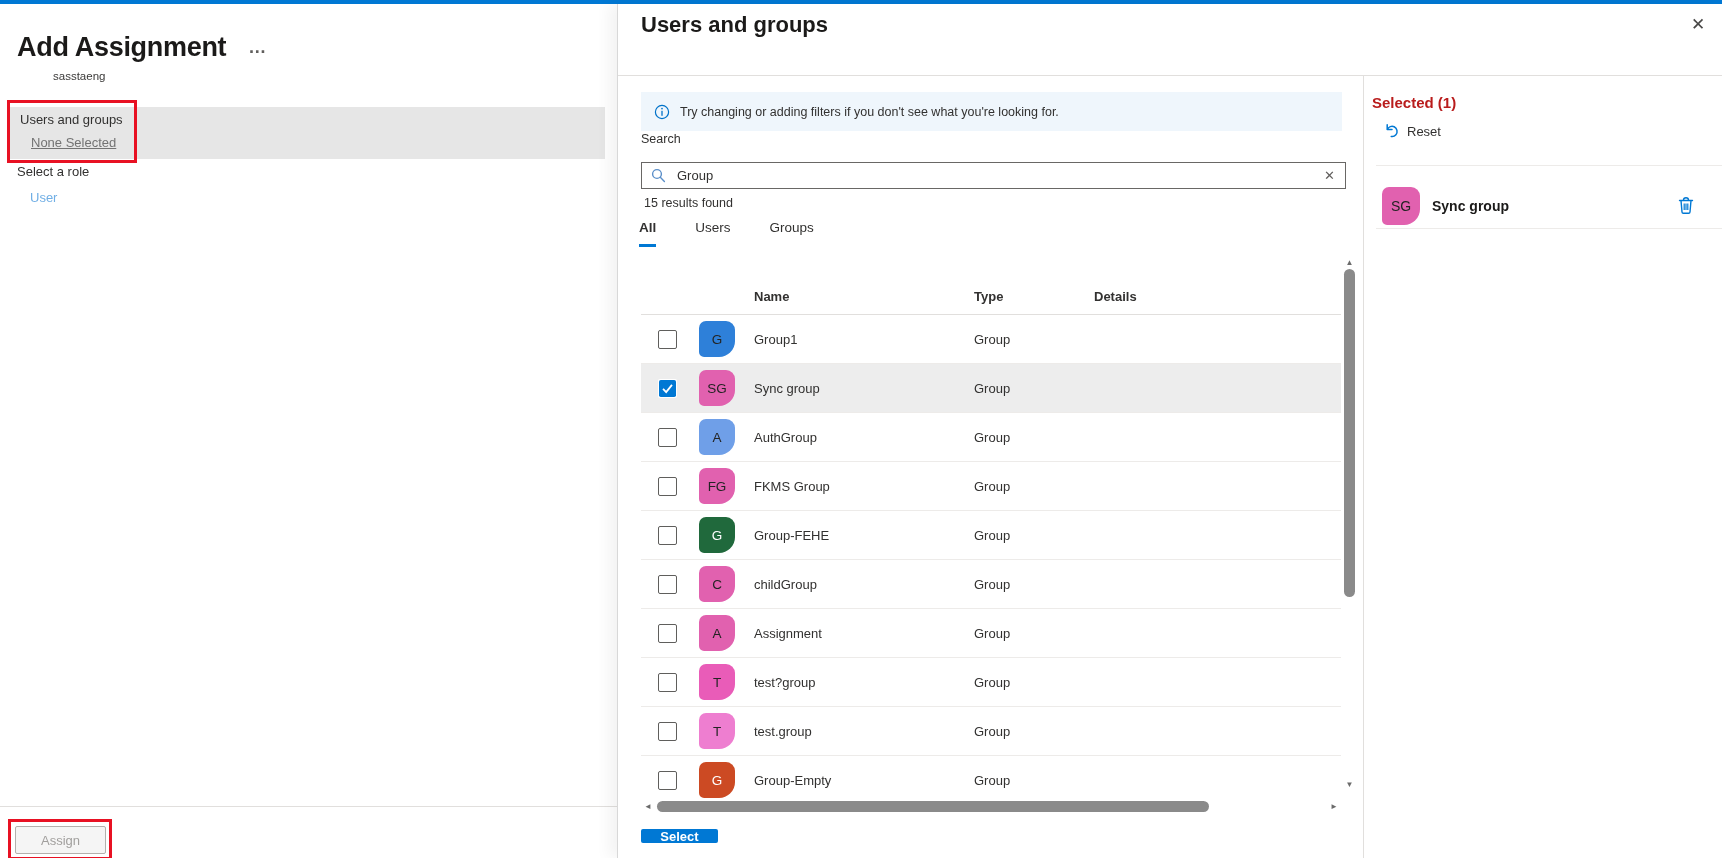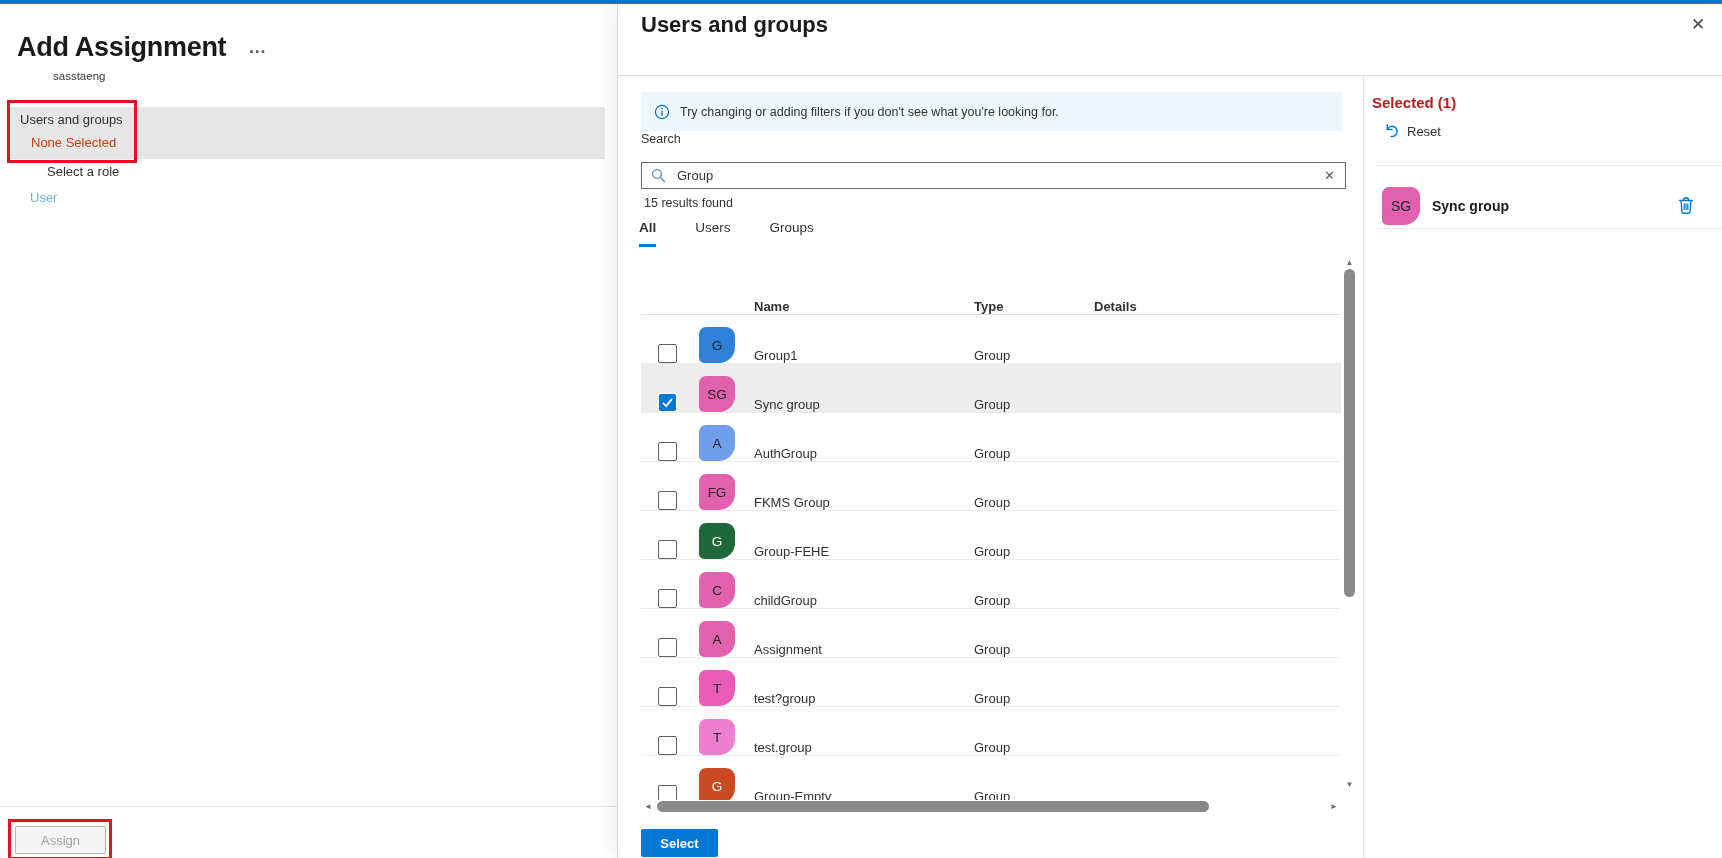--- a/index.html
+++ b/index.html
@@ -17,21 +17,21 @@
   .page-title-row { position:absolute; left:17px; top:28px; display:flex; align-items:center; gap:22px; }
   .page-title { font-size:27px; font-weight:700; color:#1b1a19; letter-spacing:-0.3px; }
   .title-ellipsis { color:#605e5c; font-size:18px; font-weight:700; letter-spacing:2px; }
   .page-subtitle { position:absolute; left:17px; top:66px; font-size:11.5px; color:#3b3a39;margin-left:36px; }
 
   .nav-box { position:absolute; left:9px; top:103px; width:596px; height:52px; background:#e6e6e6; }
   .nav-box-label { position:absolute; left:11px; top:5px; font-size:13px; color:#323130; }
   .nav-box-link { position:absolute; left:22px; top:28px; font-size:13px; cursor:pointer; }
   .red-annot { position:absolute; border:3px solid #e81123; background:transparent; pointer-events:none; }
   .annot-nav { left:7px; top:96px; width:130px; height:63px; }
-  .role-label { position:absolute; left:17px; top:160px; font-size:13px; color:#323130;margin-left:30px; }
+  .role-label { position:absolute; left:17px; top:160px; font-size:13px; color:#323130; }
   .role-link { position:absolute; left:30px; top:186px; font-size:13px; color:#71afe5; cursor:pointer; }
 
   .left-footer-divider { position:absolute; left:0; top:802px; width:617px; height:1px; background:#e1dfdd; }
   .assign-btn { position:absolute; left:15px; top:822px; width:91px; height:28px;
     background:#f5f5f5; border:1px solid #b3b0ad; border-radius:2px; font-size:13px;
     color:#a19f9d; display:flex; align-items:center; justify-content:center; }
   .annot-assign { left:8px; top:815px; width:104px; height:41px; }
 
   
   .flyout { position:absolute; left:617px; top:4px; width:1105px; height:854px; background:#fff;
@@ -52,21 +52,21 @@
     font-family:inherit; }
   .search-clear { color:#605e5c; font-size:13px; cursor:pointer; padding:0 2px; }
   .results-count { position:absolute; left:26px; top:192px; font-size:12.5px; color:#323130; }
 
   .tabs { position:absolute; left:21px; top:216px; display:flex; gap:39px; }
   .tab { font-size:13.5px; color:#323130; padding-bottom:9px; cursor:pointer; border-bottom:3px solid transparent; }
   .tab.active { font-weight:700; }
 
   
   .list-area { position:absolute; left:23px; top:275px; width:700px; height:521px; overflow:hidden; }
-  .lrow { display:flex; align-items:flex-end; height:49px; padding-left:17px; border-bottom:1px solid #edebe9; }
+  .lrow { display:flex; align-items:center; height:49px; padding-left:17px; border-bottom:1px solid #edebe9; }
   .lrow.header { height:36px; border-bottom:1px solid #e1dfdd; }
   .lrow.selected { background:#ededed; }
   .c-check { width:19px; }
   .c-avatar { width:36px; margin-left:22px; }
   .c-name { width:220px; margin-left:19px; font-size:13px; color:#323130; }
   .c-type { width:120px; font-size:13px; color:#323130; }
   .c-details { flex:1; font-size:13px; color:#323130; }
   .lrow.header .c-name, .lrow.header .c-type, .lrow.header .c-details { font-weight:700; font-size:13px; }
 
   .checkbox { width:19px; height:19px; border:1px solid #5f5e5c; border-radius:2px; background:#fff;
@@ -84,21 +84,21 @@
   .vscroll .arrow { position:absolute; left:0; width:17px; height:14px; font-size:8px; color:#6b6b6b;
     display:flex; align-items:center; justify-content:center; cursor:pointer; }
   .vscroll .thumb { position:absolute; left:3px; top:14px; width:11px; height:328px; background:#8a8a8a;
     border-radius:6px; cursor:pointer; }
   .hscroll { position:absolute; left:23px; top:794px; width:700px; height:16px; }
   .hscroll .arrow { position:absolute; top:0; width:14px; height:16px; font-size:8px; color:#6b6b6b;
     display:flex; align-items:center; justify-content:center; cursor:pointer; }
   .hscroll .thumb { position:absolute; left:16px; top:3px; width:552px; height:11px; background:#8a8a8a;
     border-radius:6px; cursor:pointer; }
 
-  .select-btn { position:absolute; left:23px; top:825px; width:77px; height:28px; border:none;
+  .select-btn { position:absolute; left:23px; top:825px; width:77px; height:14px; border:none;
     border-radius:2px; color:#fff; font-size:13px; font-weight:700; cursor:pointer;
     display:flex; align-items:center; justify-content:center; font-family:inherit; }
 
   
   .sel-divider-v { position:absolute; left:745px; top:71px; width:1px; height:783px; background:#e1dfdd; }
   .sel-panel { position:absolute; left:746px; top:71px; width:359px; height:783px; }
   .sel-title { position:absolute; left:8px; top:19px; font-size:15px; font-weight:700; color:#b91c1c; }
   .reset-row { position:absolute; left:19px; top:48px; display:flex; align-items:center; gap:7px; cursor:pointer; }
   .reset-label { font-size:13px; color:#323130; }
   .sel-div1 { position:absolute; left:12px; top:90px; width:347px; height:1px; background:#edebe9; }
@@ -118,21 +118,21 @@
   <div class="left-page">
 
     <div class="page-title-row">
       <span class="page-title">Add Assignment</span>
       <span class="title-ellipsis">…</span>
     </div>
     <div class="page-subtitle">sasstaeng</div>
 
     <div class="nav-box">
       <div class="nav-box-label">Users and groups</div>
-      <a class="nav-box-link" style="color: #c2410c;">None Selected</a>
+      <a class="nav-box-link" style="color: #737373; text-decoration: underline;">None Selected</a>
     </div>
     <div class="red-annot annot-nav"></div>
 
     <div class="role-label">Select a role</div>
     <a class="role-link">User</a>
 
     <div class="left-footer-divider"></div>
     <button class="assign-btn" disabled="">Assign</button>
     <div class="red-annot annot-assign"></div>
   </div>

